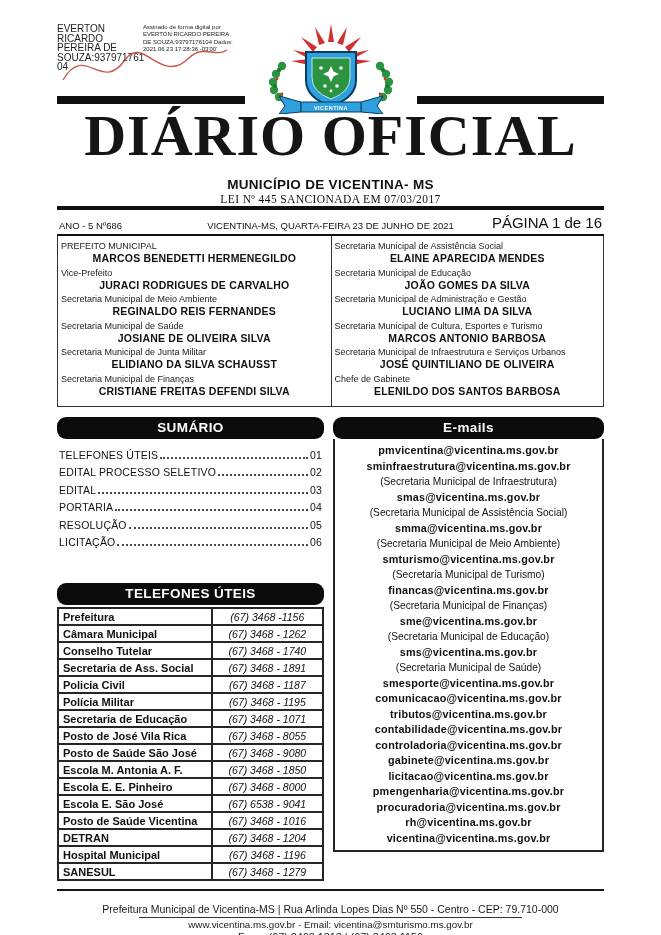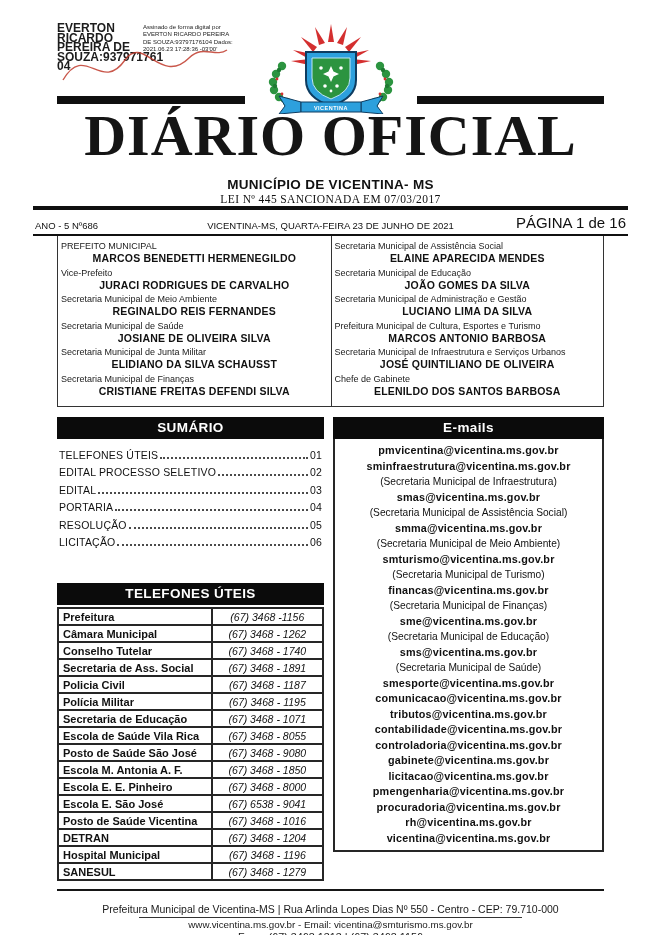--- a/index.html
+++ b/index.html
@@ -2,58 +2,58 @@
 <html><head>
 <meta charset="utf-8">
 <style>
   html,body{margin:0;padding:0;background:#e8e8e8;}
   .page{position:relative;width:661px;height:935px;background:#ffffff;margin:0 auto;
         font-family:"Liberation Sans",sans-serif;color:#111;overflow:hidden;}
 
   
   .header{position:relative;height:206px;}
   .sig-block{position:absolute;left:57px;top:24px;width:176px;display:flex;gap:4px;z-index:3;}
-  .sig-left{width:82px;font-size:12px;line-height:9.5px;font-weight:700;color:#1c1c1c;}
+  .sig-left{width:82px;font-size:10px;line-height:9.5px;font-weight:400;color:#1c1c1c;}
   .sig-right{flex:1;font-size:6px;line-height:7.4px;color:#1c1c1c;word-break:break-word;}
   .sig-stroke{position:absolute;left:0;top:0;width:176px;height:78px;pointer-events:none;}
   .band{position:absolute;left:57px;right:57px;top:96px;height:8px;background:#101010;z-index:1;}
   .crest-wrap{position:absolute;left:50%;top:22px;transform:translateX(-50%);
               width:172px;height:92px;background:#fff;z-index:2;
               display:flex;justify-content:center;}
   .masthead-title{position:absolute;left:0;right:0;top:102px;text-align:center;z-index:1;
         font-family:"Liberation Serif",serif;font-weight:bold;font-size:58px;
         letter-spacing:1px;color:#151515;white-space:nowrap;}
   .sub1{position:absolute;top:177px;width:100%;text-align:center;
         font-size:13.5px;font-weight:bold;letter-spacing:.3px;}
   .sub2{position:absolute;top:193px;width:100%;text-align:center;
         font-family:"Liberation Serif",serif;font-size:11.5px;letter-spacing:.4px;}
 
   
-  .daterow{margin:0 33px;border-top:4px solid #101010;border-bottom:2px solid #101010;
+  .daterow{margin:0 57px;border-top:4px solid #101010;border-bottom:2px solid #101010;
            display:grid;grid-template-columns:1fr auto 1fr;align-items:end;
            padding:4px 2px;height:30px;box-sizing:border-box;}
   .ed{font-size:9.5px;justify-self:start;}
   .dt{font-size:9.5px;}
   .pg{font-size:15px;justify-self:end;}
 
   
   .officials{margin:0 57px;border-left:1.5px solid #333;border-right:1.5px solid #333;
              border-bottom:1.5px solid #333;display:flex;}
   .off-col{width:50%;box-sizing:border-box;padding:5px 0 6px;}
   .off-col + .off-col{border-left:1.5px solid #333;}
   .official .role{font-size:9px;line-height:11px;padding-left:3px;color:#1a1a1a;}
   .official .name{font-size:10.5px;font-weight:bold;text-align:center;line-height:13px;
                   margin-bottom:2.5px;letter-spacing:.2px;}
 
   
   .main{margin:10px 57px 0;display:flex;gap:9px;}
   .left-col{width:267px;flex:none;}
   .right-col{flex:1;}
   .bar-header{background:#0b0b0b;color:#fff;font-weight:bold;font-size:13.5px;
-              text-align:center;padding:3px 8px 4px;letter-spacing:.4px;}
+              text-align:center;padding:3px 8px 4px;letter-spacing:.4px;border-radius:9px;}
 
   .toc{padding:6px 2px 0;}
   .toc-row{display:flex;height:17.5px;font-size:10.5px;letter-spacing:.2px;align-items:flex-end;}
   .toc-row .toc-label,.toc-row .toc-page{padding-bottom:2px;}
   .toc-dots{flex:1;border-bottom:2px dotted #4a4a4a;margin:0 2px 4px;}
 
   .phones{margin-top:33px;}
   table.ph{width:100%;border-collapse:collapse;margin-top:2px;}
   .ph td{border:2px solid #262626;padding:1px 4px;height:13px;}
   .ph .ph-label{font-weight:bold;font-size:11px;width:58%;}
@@ -205,21 +205,21 @@
           <div class="role">Secretaria Municipal de Educação</div>
           <div class="name">JOÃO GOMES DA SILVA</div>
         </div>
 
         <div class="official">
           <div class="role">Secretaria Municipal de Administração e Gestão</div>
           <div class="name">LUCIANO LIMA DA SILVA</div>
         </div>
 
         <div class="official">
-          <div class="role">Prefeitura Municipal de Cultura, Esportes e Turismo</div>
+          <div class="role">Secretaria Municipal de Cultura, Esportes e Turismo</div>
           <div class="name">MARCOS ANTONIO BARBOSA</div>
         </div>
 
         <div class="official">
           <div class="role">Secretaria Municipal de Infraestrutura e Serviços Urbanos</div>
           <div class="name">JOSÉ QUINTILIANO DE OLIVEIRA</div>
         </div>
 
         <div class="official">
           <div class="role">Chefe de Gabinete</div>
@@ -307,21 +307,21 @@
                 <td class="ph-label">Polícia Militar</td>
                 <td class="ph-num">(67) 3468 - 1195</td>
               </tr>
 
               <tr>
                 <td class="ph-label">Secretaria de Educação</td>
                 <td class="ph-num">(67) 3468 - 1071</td>
               </tr>
 
               <tr>
-                <td class="ph-label">Escola de Saúde Vila Rica</td>
+                <td class="ph-label">Posto de José Vila Rica</td>
                 <td class="ph-num">(67) 3468 - 8055</td>
               </tr>
 
               <tr>
                 <td class="ph-label">Posto de Saúde São José</td>
                 <td class="ph-num">(67) 3468 - 9080</td>
               </tr>
 
               <tr>
                 <td class="ph-label">Escola M. Antonia A. F.</td>

